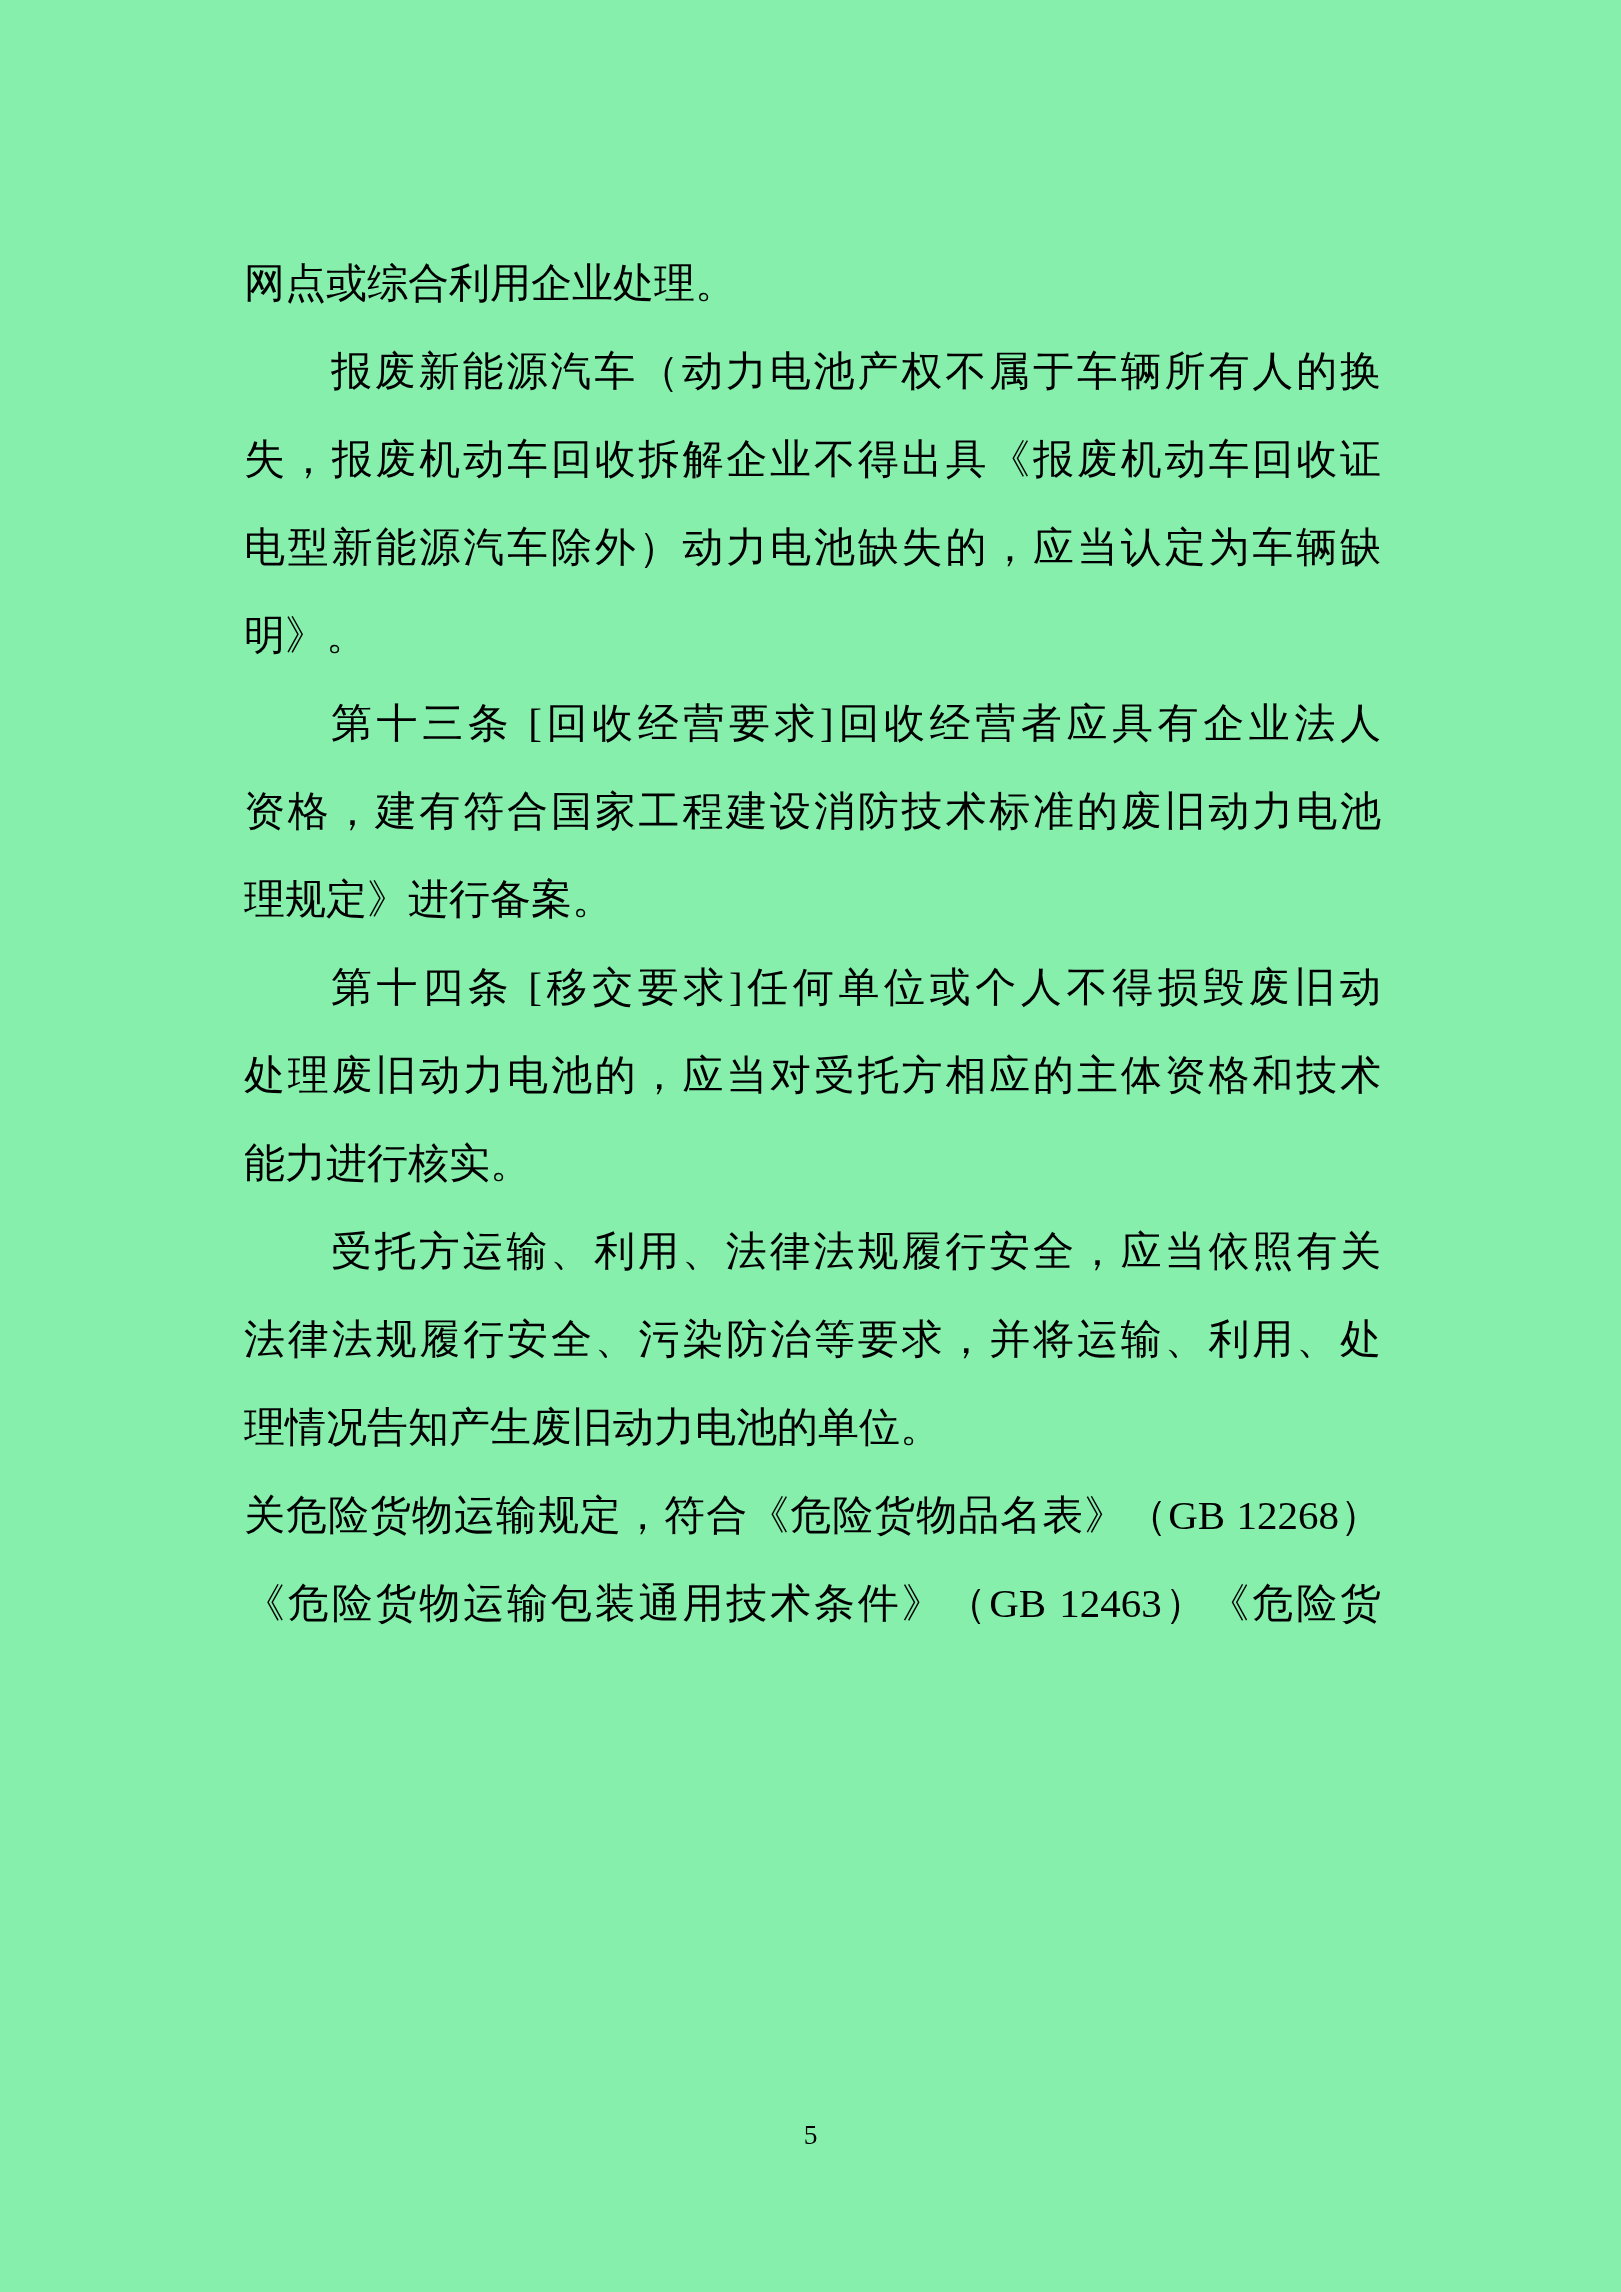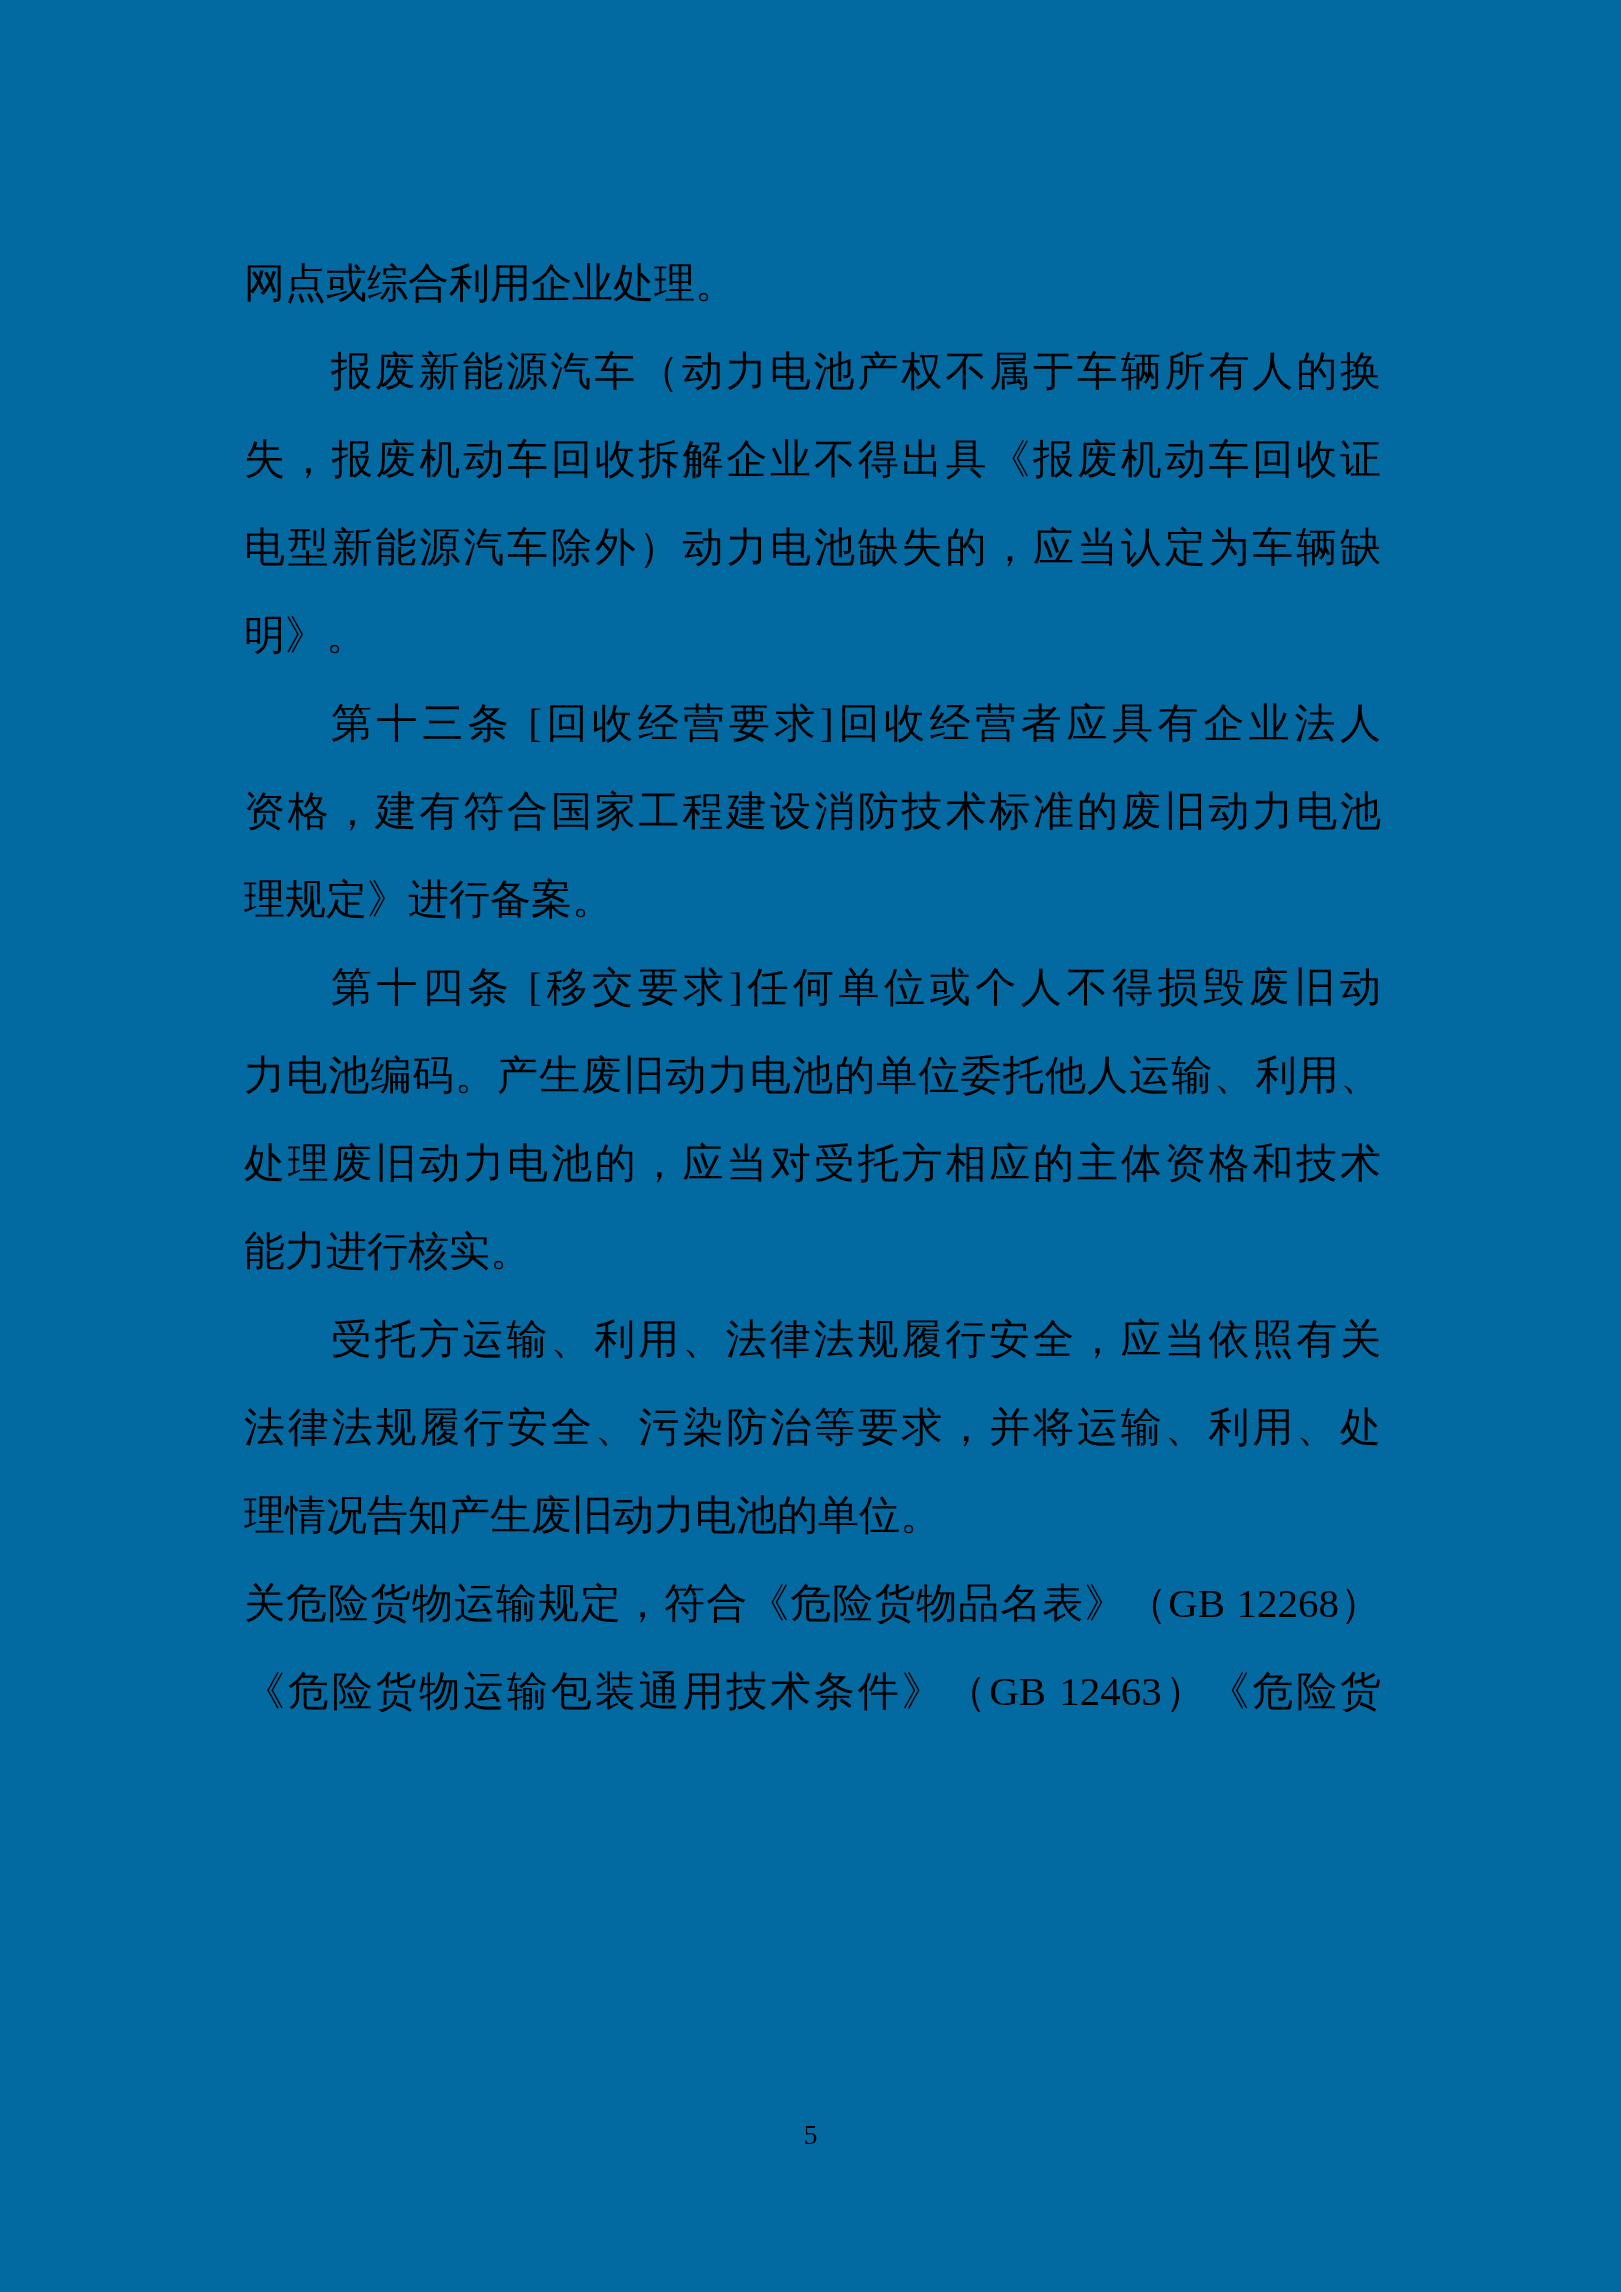--- a/index.html
+++ b/index.html
@@ -11,21 +11,21 @@
     height: 2293px;
     background: #ffffff;
     position: relative;
     font-family: "Liberation Serif", "DejaVu Serif", serif;
     color: #000000;
     overflow: hidden;
   }
   .page {
     position: absolute;
     inset: 0;
-    background: #0369a1;
+    background: #86efac;
   }
   .doc-body {
     position: absolute;
     left: 244px;
     top: 239px;
     width: 1137px;
   }
   .line {
     height: 88px;
     line-height: 88px;
@@ -63,21 +63,20 @@
   <div class="doc-body">
       <div class="line"><span class="seg">网点或综合利用企业处理。</span></div>
       <div class="line justify indent"><span class="seg">报废新能源汽车（动力电池产权不属于车辆所有人的换</span></div>
       <div class="line justify"><span class="seg">失，报废机动车回收拆解企业不得出具《报废机动车回收证</span></div>
       <div class="line justify"><span class="seg">电型新能源汽车除外）动力电池缺失的，应当认定为车辆缺</span></div>
       <div class="line"><span class="seg">明》。</span></div>
       <div class="line justify indent"><span class="seg bold">第十三条 [回收经营要求]</span><span class="seg">回收经营者应具有企业法人</span></div>
       <div class="line justify"><span class="seg">资格，建有符合国家工程建设消防技术标准的废旧动力电池</span></div>
       <div class="line"><span class="seg">理规定》进行备案。</span></div>
       <div class="line justify indent"><span class="seg bold">第十四条 [移交要求]</span><span class="seg">任何单位或个人不得损毁废旧动</span></div>
-      <div class="line justify"><span class="seg">力电池编码。产生废旧动力电池的单位委托他人运输、利用、</span></div>
       <div class="line justify"><span class="seg">处理废旧动力电池的，应当对受托方相应的主体资格和技术</span></div>
       <div class="line"><span class="seg">能力进行核实。</span></div>
       <div class="line justify indent"><span class="seg">受托方运输、利用、法律法规履行安全，应当依照有关</span></div>
       <div class="line justify"><span class="seg">法律法规履行安全、污染防治等要求，并将运输、利用、处</span></div>
       <div class="line"><span class="seg">理情况告知产生废旧动力电池的单位。</span></div>
       <div class="line justify"><span class="seg">关危险货物运输规定，符合《危险货物品名表》（GB 12268）</span></div>
       <div class="line justify"><span class="seg">《危险货物运输包装通用技术条件》（GB 12463）《危险货</span></div>
     </div>
   <div class="page-number">5</div>
 </div>

